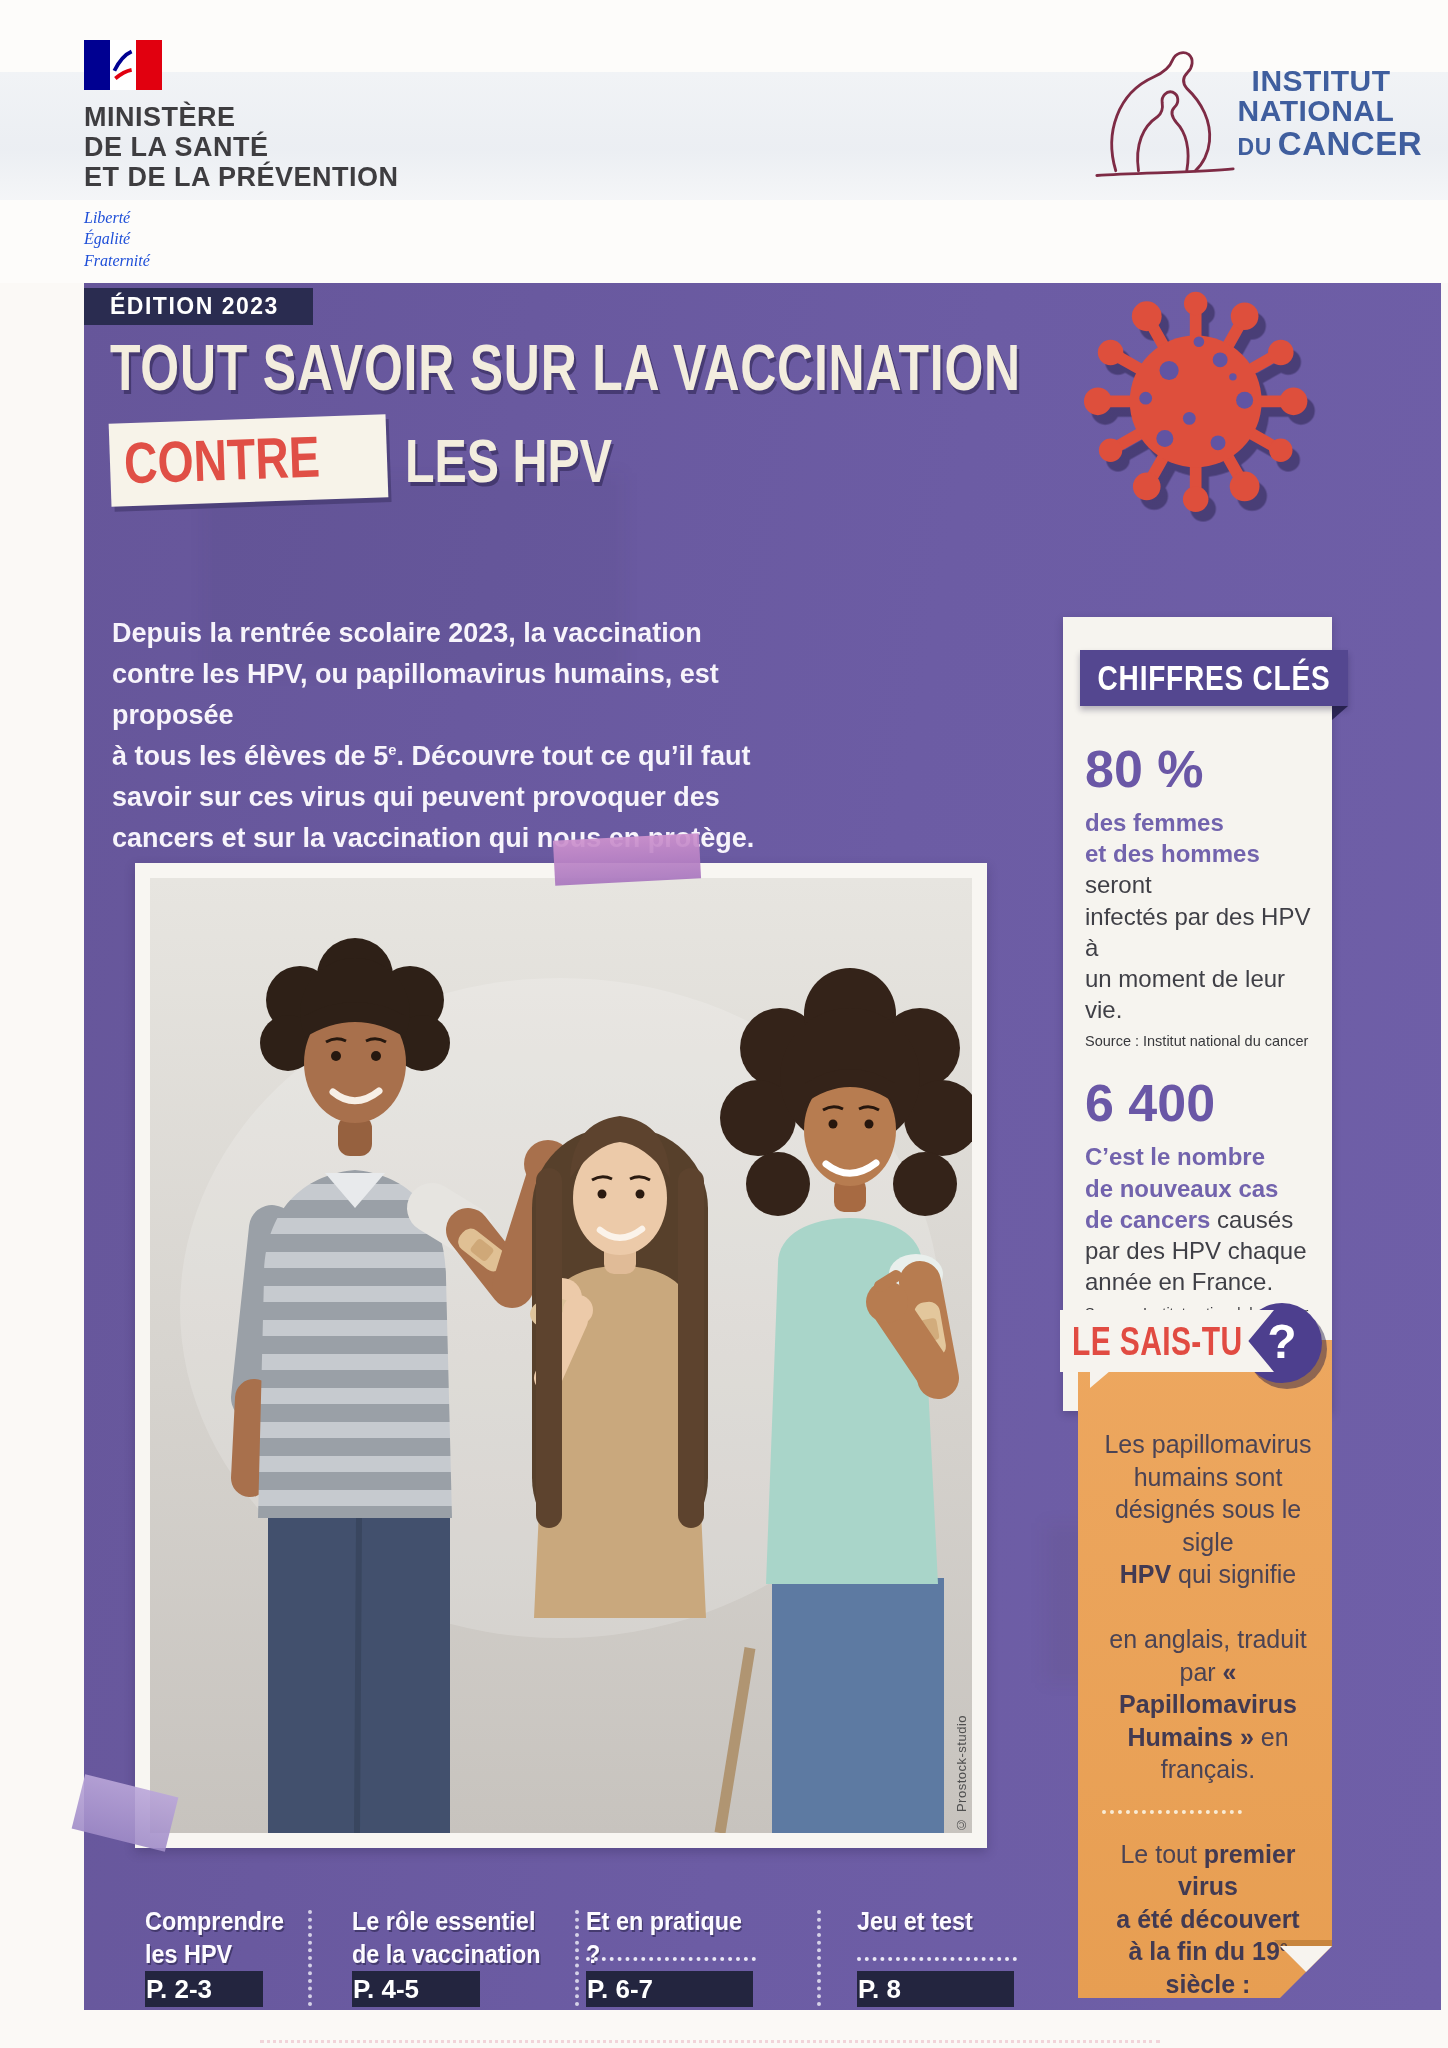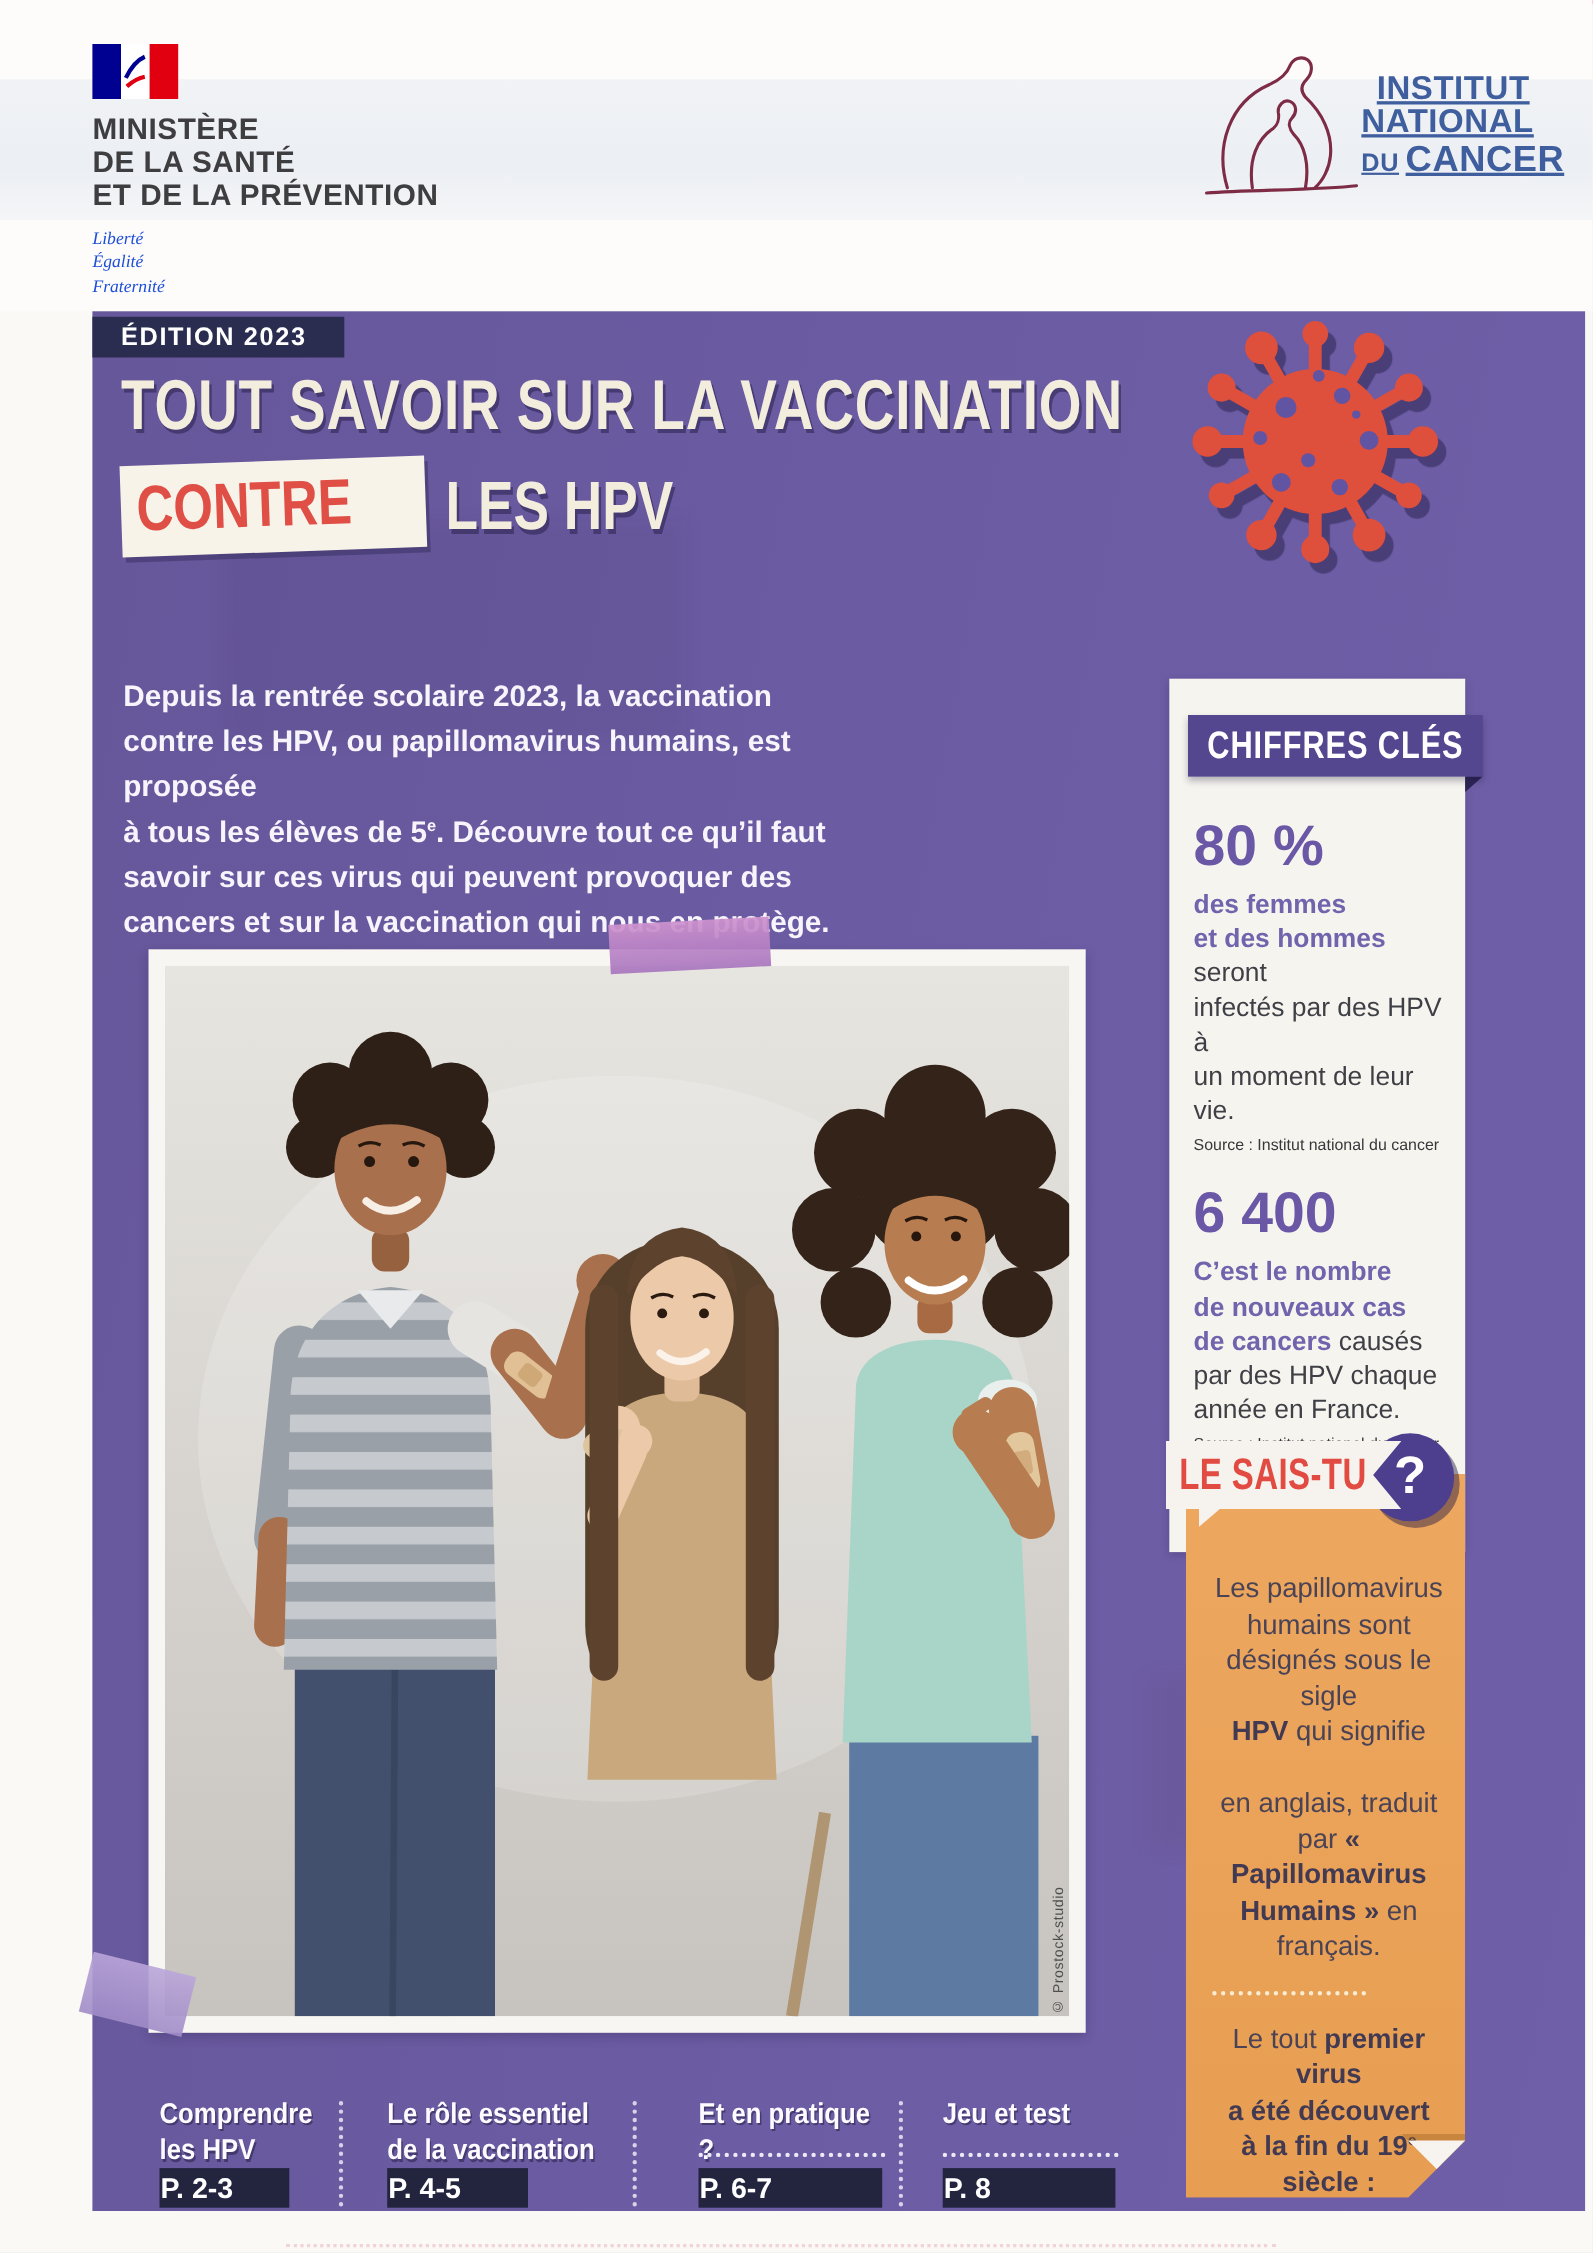--- a/index.html
+++ b/index.html
@@ -18,21 +18,21 @@
   .gov { position:absolute; left:84px; top:40px; }
   .flag { display:flex; width:78px; height:50px; }
   .fb { width:26px; background:#000091; }
   .fw { width:26px; background:#fff; display:flex; align-items:center; justify-content:center; }
   .fw svg { width:24px; height:46px; }
   .fr { width:26px; background:#E1000F; }
   .gov-name { margin-top:12px; font-weight:bold; font-size:27px; line-height:1.12; color:#3e3d40; letter-spacing:.5px; }
   .motto { margin-top:14px; font-family:"Liberation Serif", serif; font-style:italic; font-size:16px; line-height:1.35; color:#1d4ed8; }
   .inca { position:absolute; right:26px; top:42px; display:flex; align-items:center; }
   .inca-fig { width:158px; height:142px; }
-  .inca-name { margin-left:-6px; color:#3f5e9e; font-weight:bold; line-height:1.02; letter-spacing:.5px;text-decoration:underline; }
+  .inca-name { margin-left:-6px; color:#3f5e9e; font-weight:bold; line-height:1.02; letter-spacing:.5px; }
   .inca-l1 { font-size:30px; margin-left:14px; }
   .inca-l2 { font-size:30px; }
   .inca-l3 { font-size:33px; display:flex; align-items:baseline; }
   .inca-du { font-size:23px; margin-right:6px; }
 
   
   .panel { position:absolute; left:84px; top:283px; width:1357px; height:1727px;
            background:linear-gradient(100deg,#66569a 0%, #6c5ca4 55%, #6f5fa8 100%); }
   .ghost1 { position:absolute; left:120px; top:190px; width:420px; height:200px; background:rgba(30,22,55,.045); filter:blur(8px); }
   .ghost2 { position:absolute; left:960px; top:1240px; width:220px; height:160px; background:rgba(60,35,15,.05); filter:blur(8px); }
@@ -111,21 +111,21 @@
 
   
   .toc-item { position:absolute; top:1622px; height:102px; }
   .toc-label { white-space:pre-line; font-weight:bold; font-size:26px; line-height:1.25; color:#fdfbff;
                transform:scaleX(.9); transform-origin:0 0; text-shadow:1.5px 2px 0 rgba(30,25,60,.5); }
   .toc-dots { position:absolute; left:0; bottom:46px; border-top:4px dotted rgba(250,250,255,.9); }
   .toc-page { position:absolute; left:0; bottom:0; background:#23253f; color:#fff; font-weight:bold;
               font-size:26px; line-height:36px; padding-left:1px; }
   .ti1 { left:61px;  width:175px; }
   .ti2 { left:268px; width:218px; }
-  .ti3 { left:551px; width:195px; }
+  .ti3 { left:502px; width:195px; }
   .ti4 { left:773px; width:175px; }
   .ti1 .toc-page { width:118px; }
   .ti2 .toc-page { width:128px; }
   .ti3 .toc-page { width:167px; }
   .ti4 .toc-page { width:157px; }
   .ti3 .toc-dots { width:170px; }
   .ti4 .toc-dots { width:160px; }
   .vsep { position:absolute; top:1627px; height:96px; width:0; border-left:4px dotted rgba(250,250,255,.75); }
   .vs1 { left:224px; } .vs2 { left:491px; } .vs3 { left:733px; }
 </style>

